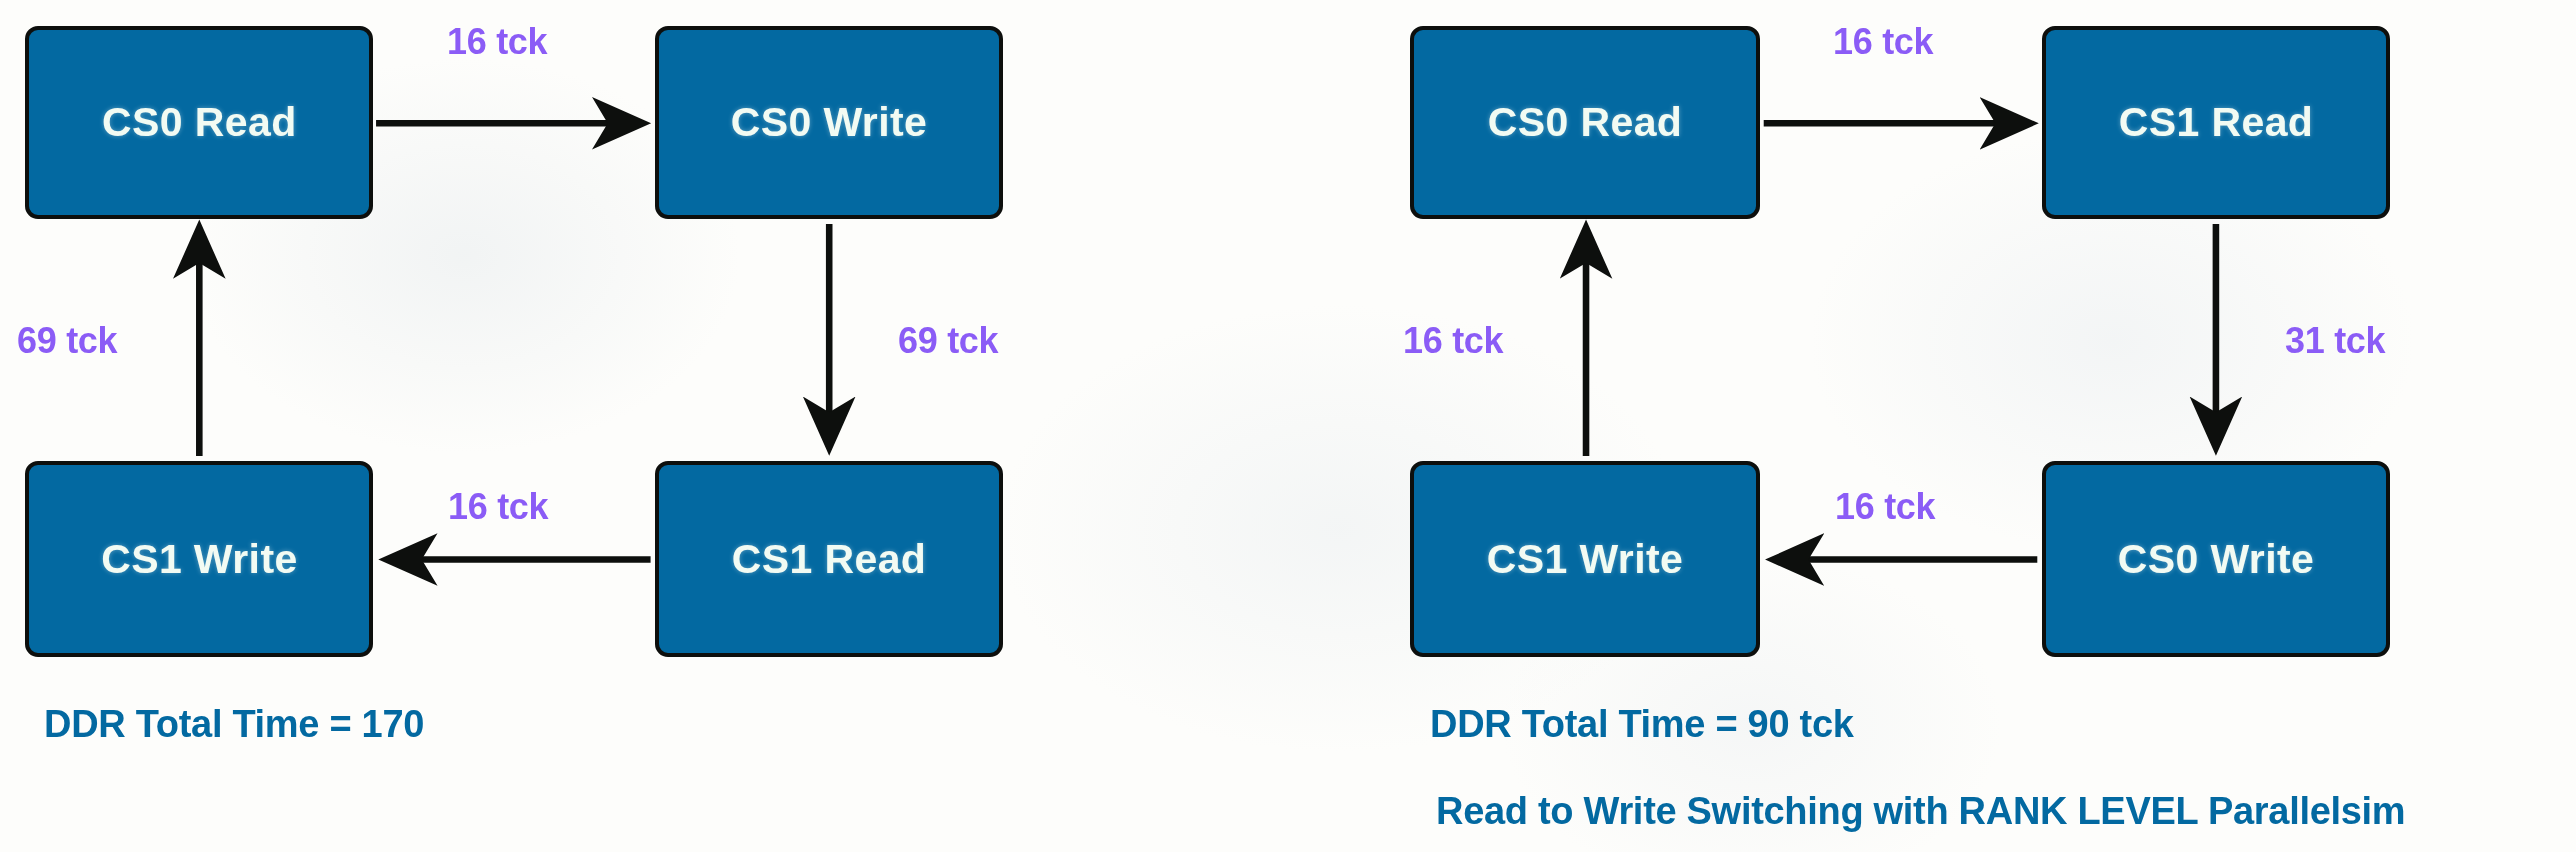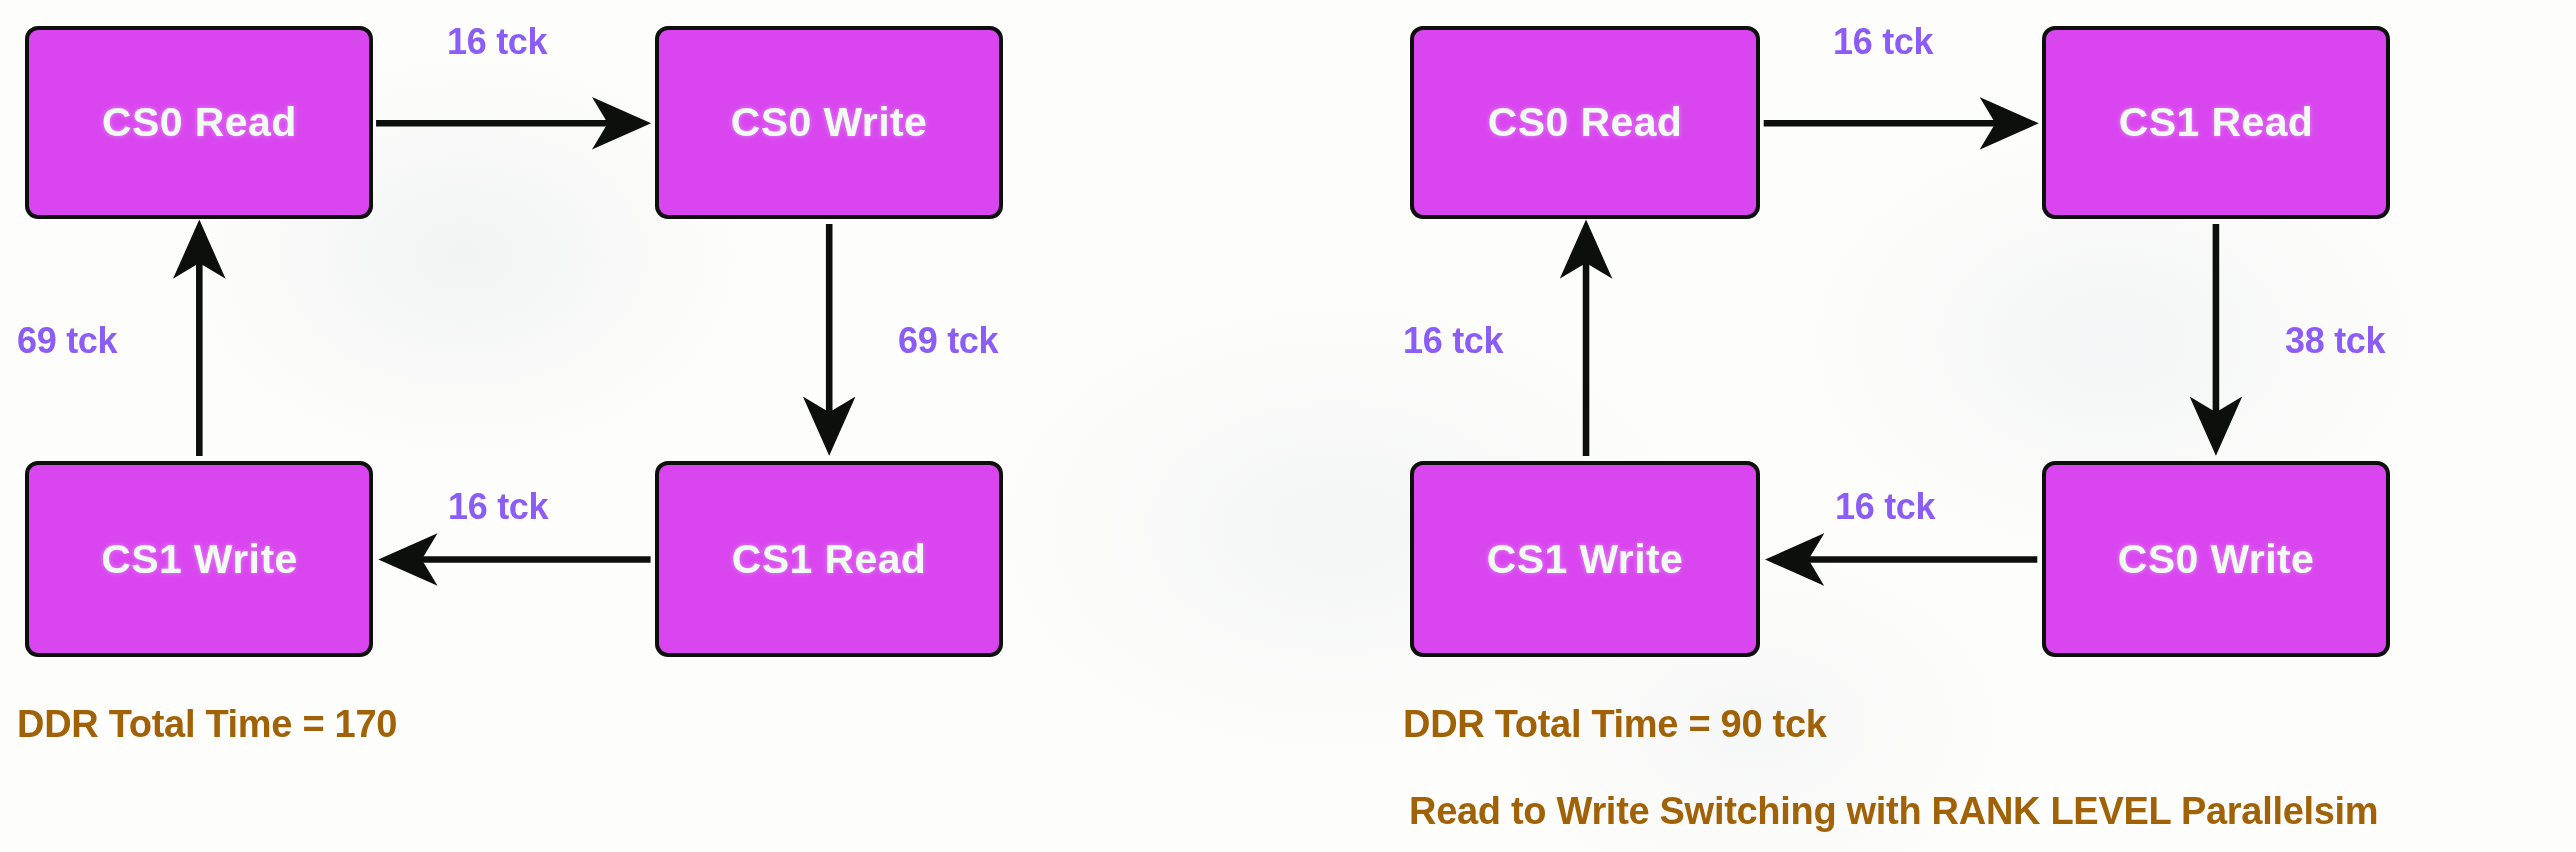--- a/index.html
+++ b/index.html
@@ -25,21 +25,21 @@
     background:
       radial-gradient(ellipse 395px 282px at 18% 30%, rgba(232,236,238,0.55), rgba(255,255,255,0) 70%),
       radial-gradient(ellipse 489px 320px at 52% 62%, rgba(234,238,240,0.5), rgba(255,255,255,0) 70%),
       radial-gradient(ellipse 432px 301px at 82% 40%, rgba(233,237,240,0.5), rgba(255,255,255,0) 70%),
       radial-gradient(ellipse 357px 244px at 68% 85%, rgba(236,239,241,0.45), rgba(255,255,255,0) 70%);
     pointer-events: none;
   }
 
   .node {
     position: absolute;
-    background: #d946ef;
+    background: #0369a1;
     border: 4.7px solid #0d0f0d;
     border-radius: 13px;
     box-sizing: border-box;
     display: flex;
     align-items: center;
     justify-content: center;
     color: #f2fbf3;
     font-size: 41px;
     font-weight: 700;
     letter-spacing: 0.4px;
@@ -52,23 +52,24 @@
     font-weight: 700;
     color: #8b5cf6;
     white-space: nowrap;
     letter-spacing: -0.3px;
   }
 
   .caption {
     position: absolute;
     font-size: 38px;
     font-weight: 700;
-    color: #a16207;
+    color: #0369a1;
     white-space: nowrap;
     letter-spacing: -0.3px;
+    margin-left: 27px;
   }
 
   svg.arrows {
     position: absolute;
     left: 0;
     top: 0;
     width: 2576px;
     height: 853px;
     pointer-events: none;
   }
@@ -127,21 +128,21 @@
   <div class="node" style="left:1410px; top:26px; width:350px; height:193px;">CS0 Read</div>
 
   <div class="node" style="left:2042px; top:26px; width:348px; height:193px;">CS1 Read</div>
 
   <div class="node" style="left:2042px; top:461px; width:348px; height:196px;">CS0 Write</div>
 
   <div class="node" style="left:1410px; top:461px; width:350px; height:196px;">CS1 Write</div>
 
   <div class="edge-label" style="left:1833px; top:20.7px;">16 tck</div>
 
-  <div class="edge-label" style="left:2285px; top:320px;">38 tck</div>
+  <div class="edge-label" style="left:2285px; top:320px;">31 tck</div>
 
   <div class="edge-label" style="left:1835px; top:486px;">16 tck</div>
 
   <div class="edge-label" style="left:1403px; top:320px;">16 tck</div>
 
   <div class="caption" style="left:1403px; top:703px;">DDR Total Time = 90 tck</div>
 
   <div class="caption" style="left:1409px; top:790px;">Read to Write Switching with RANK LEVEL Parallelsim</div>
 
 </div>

